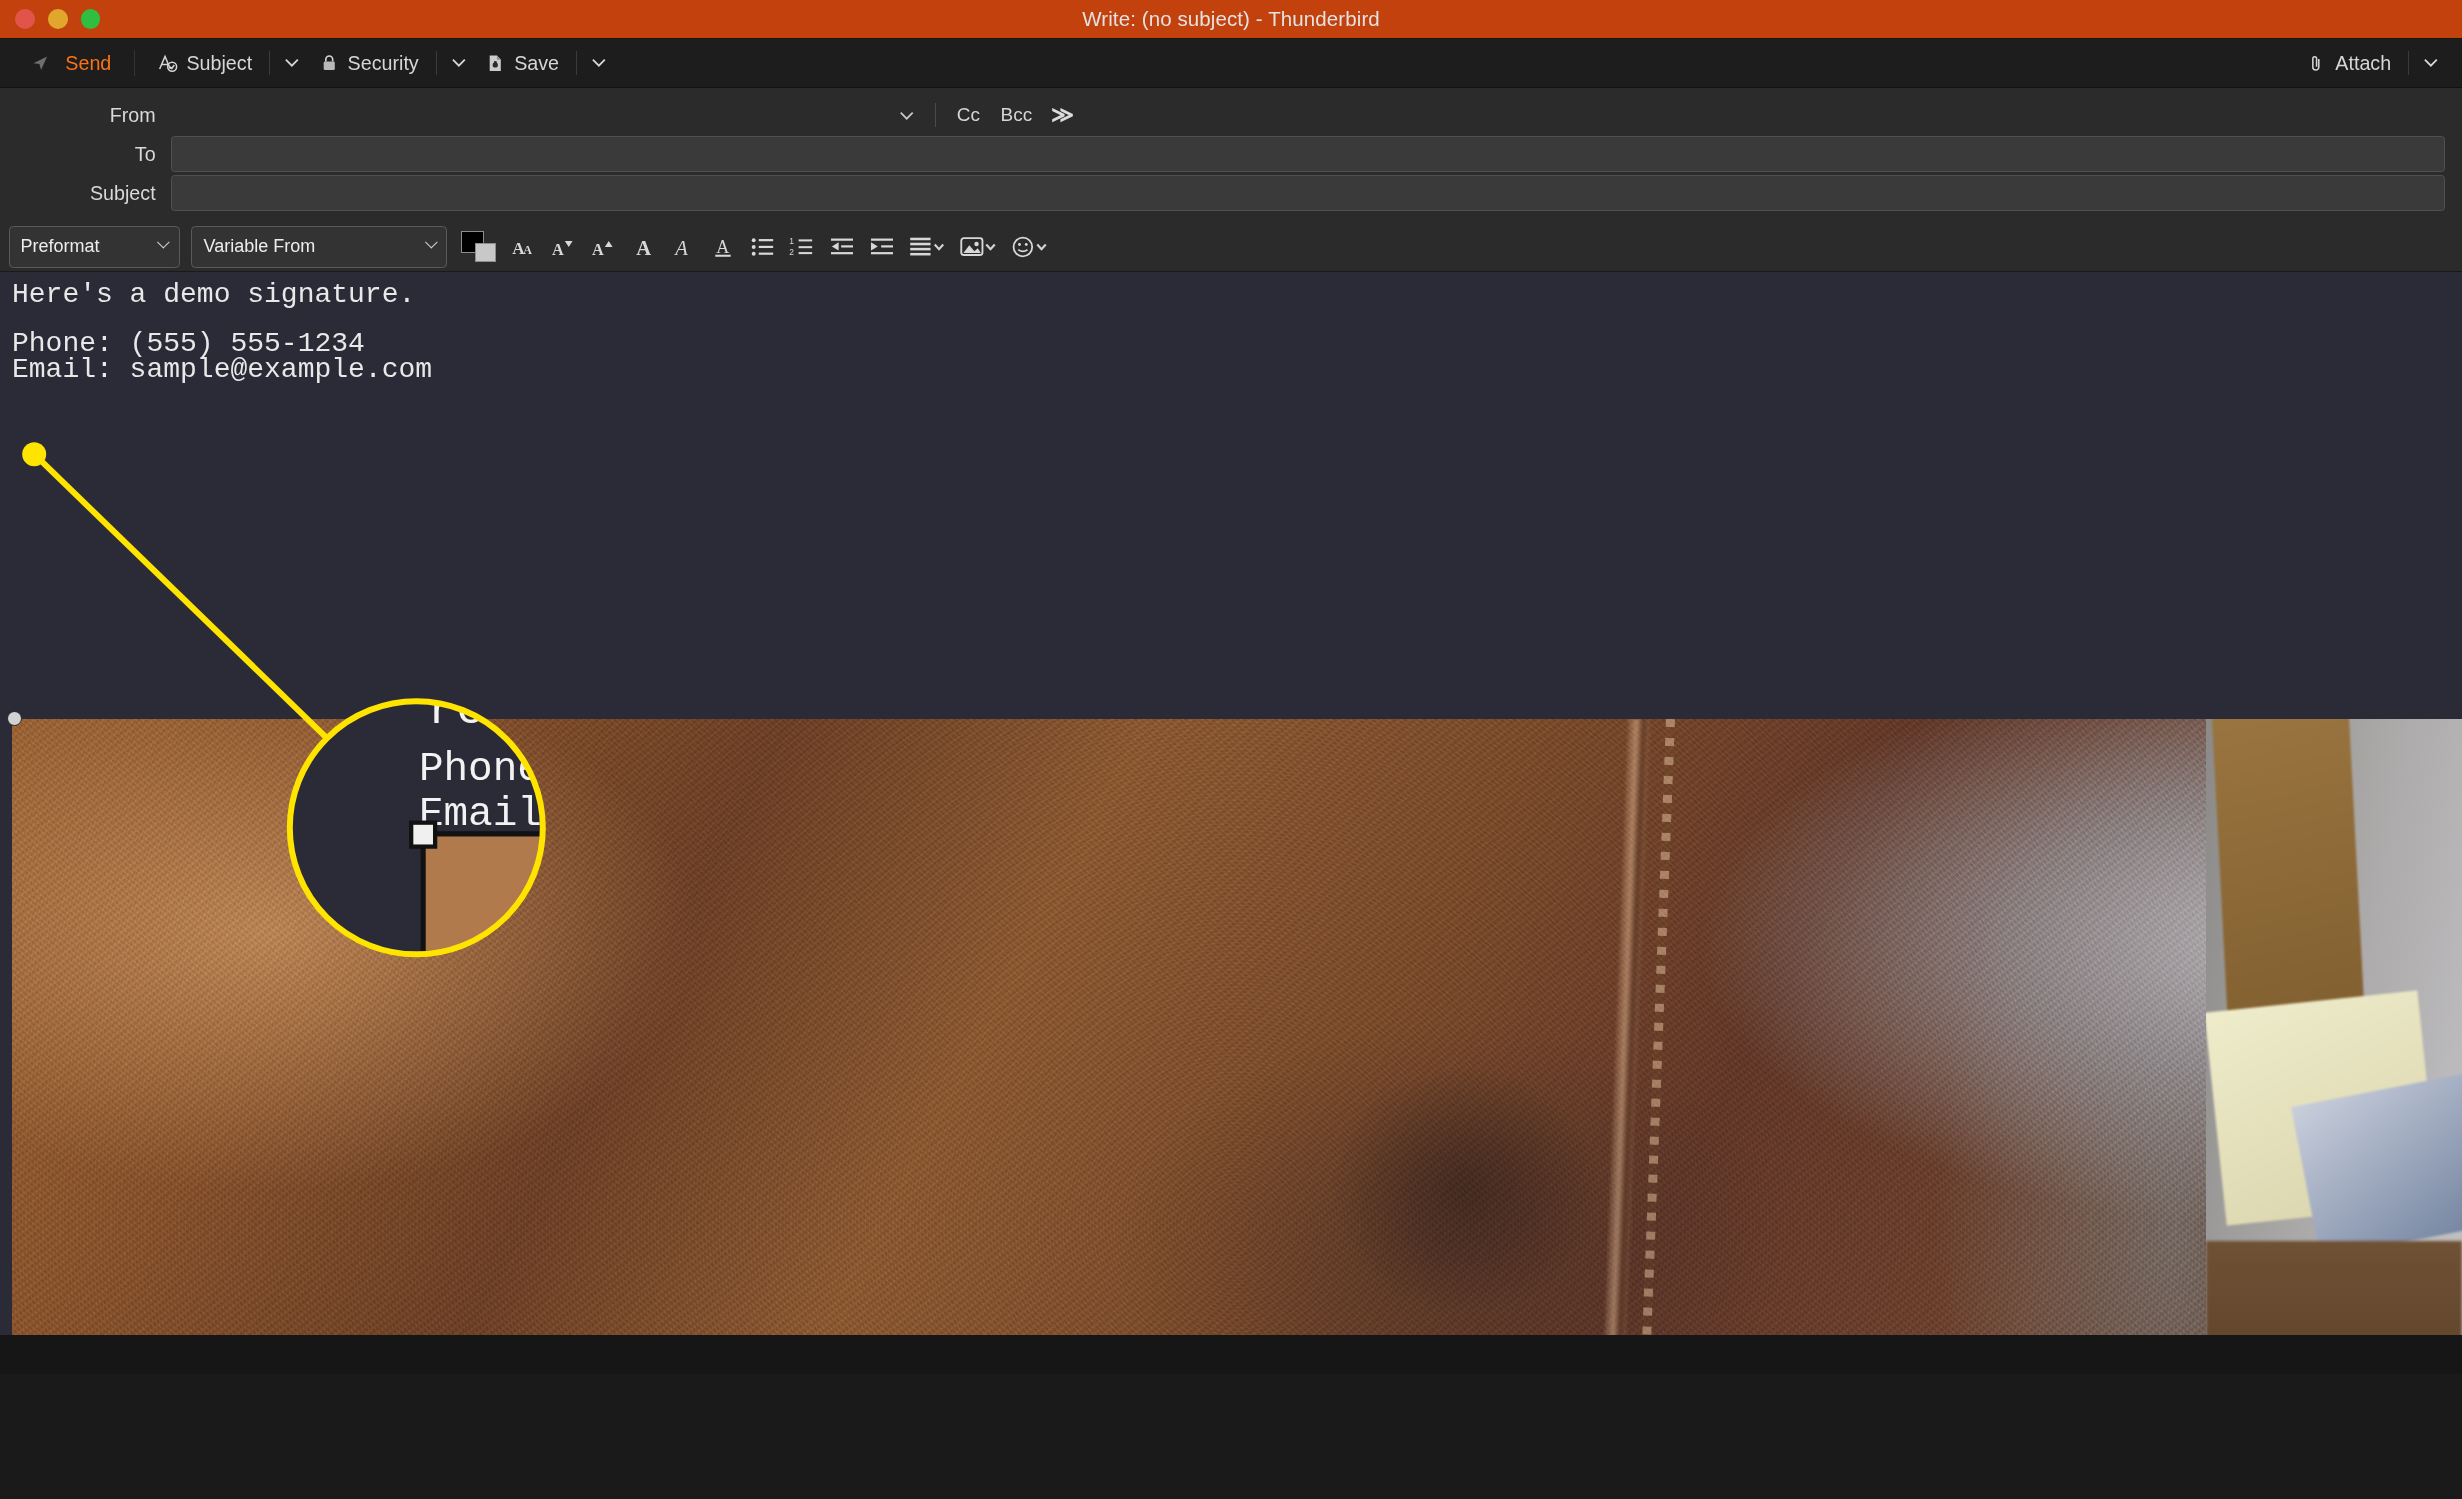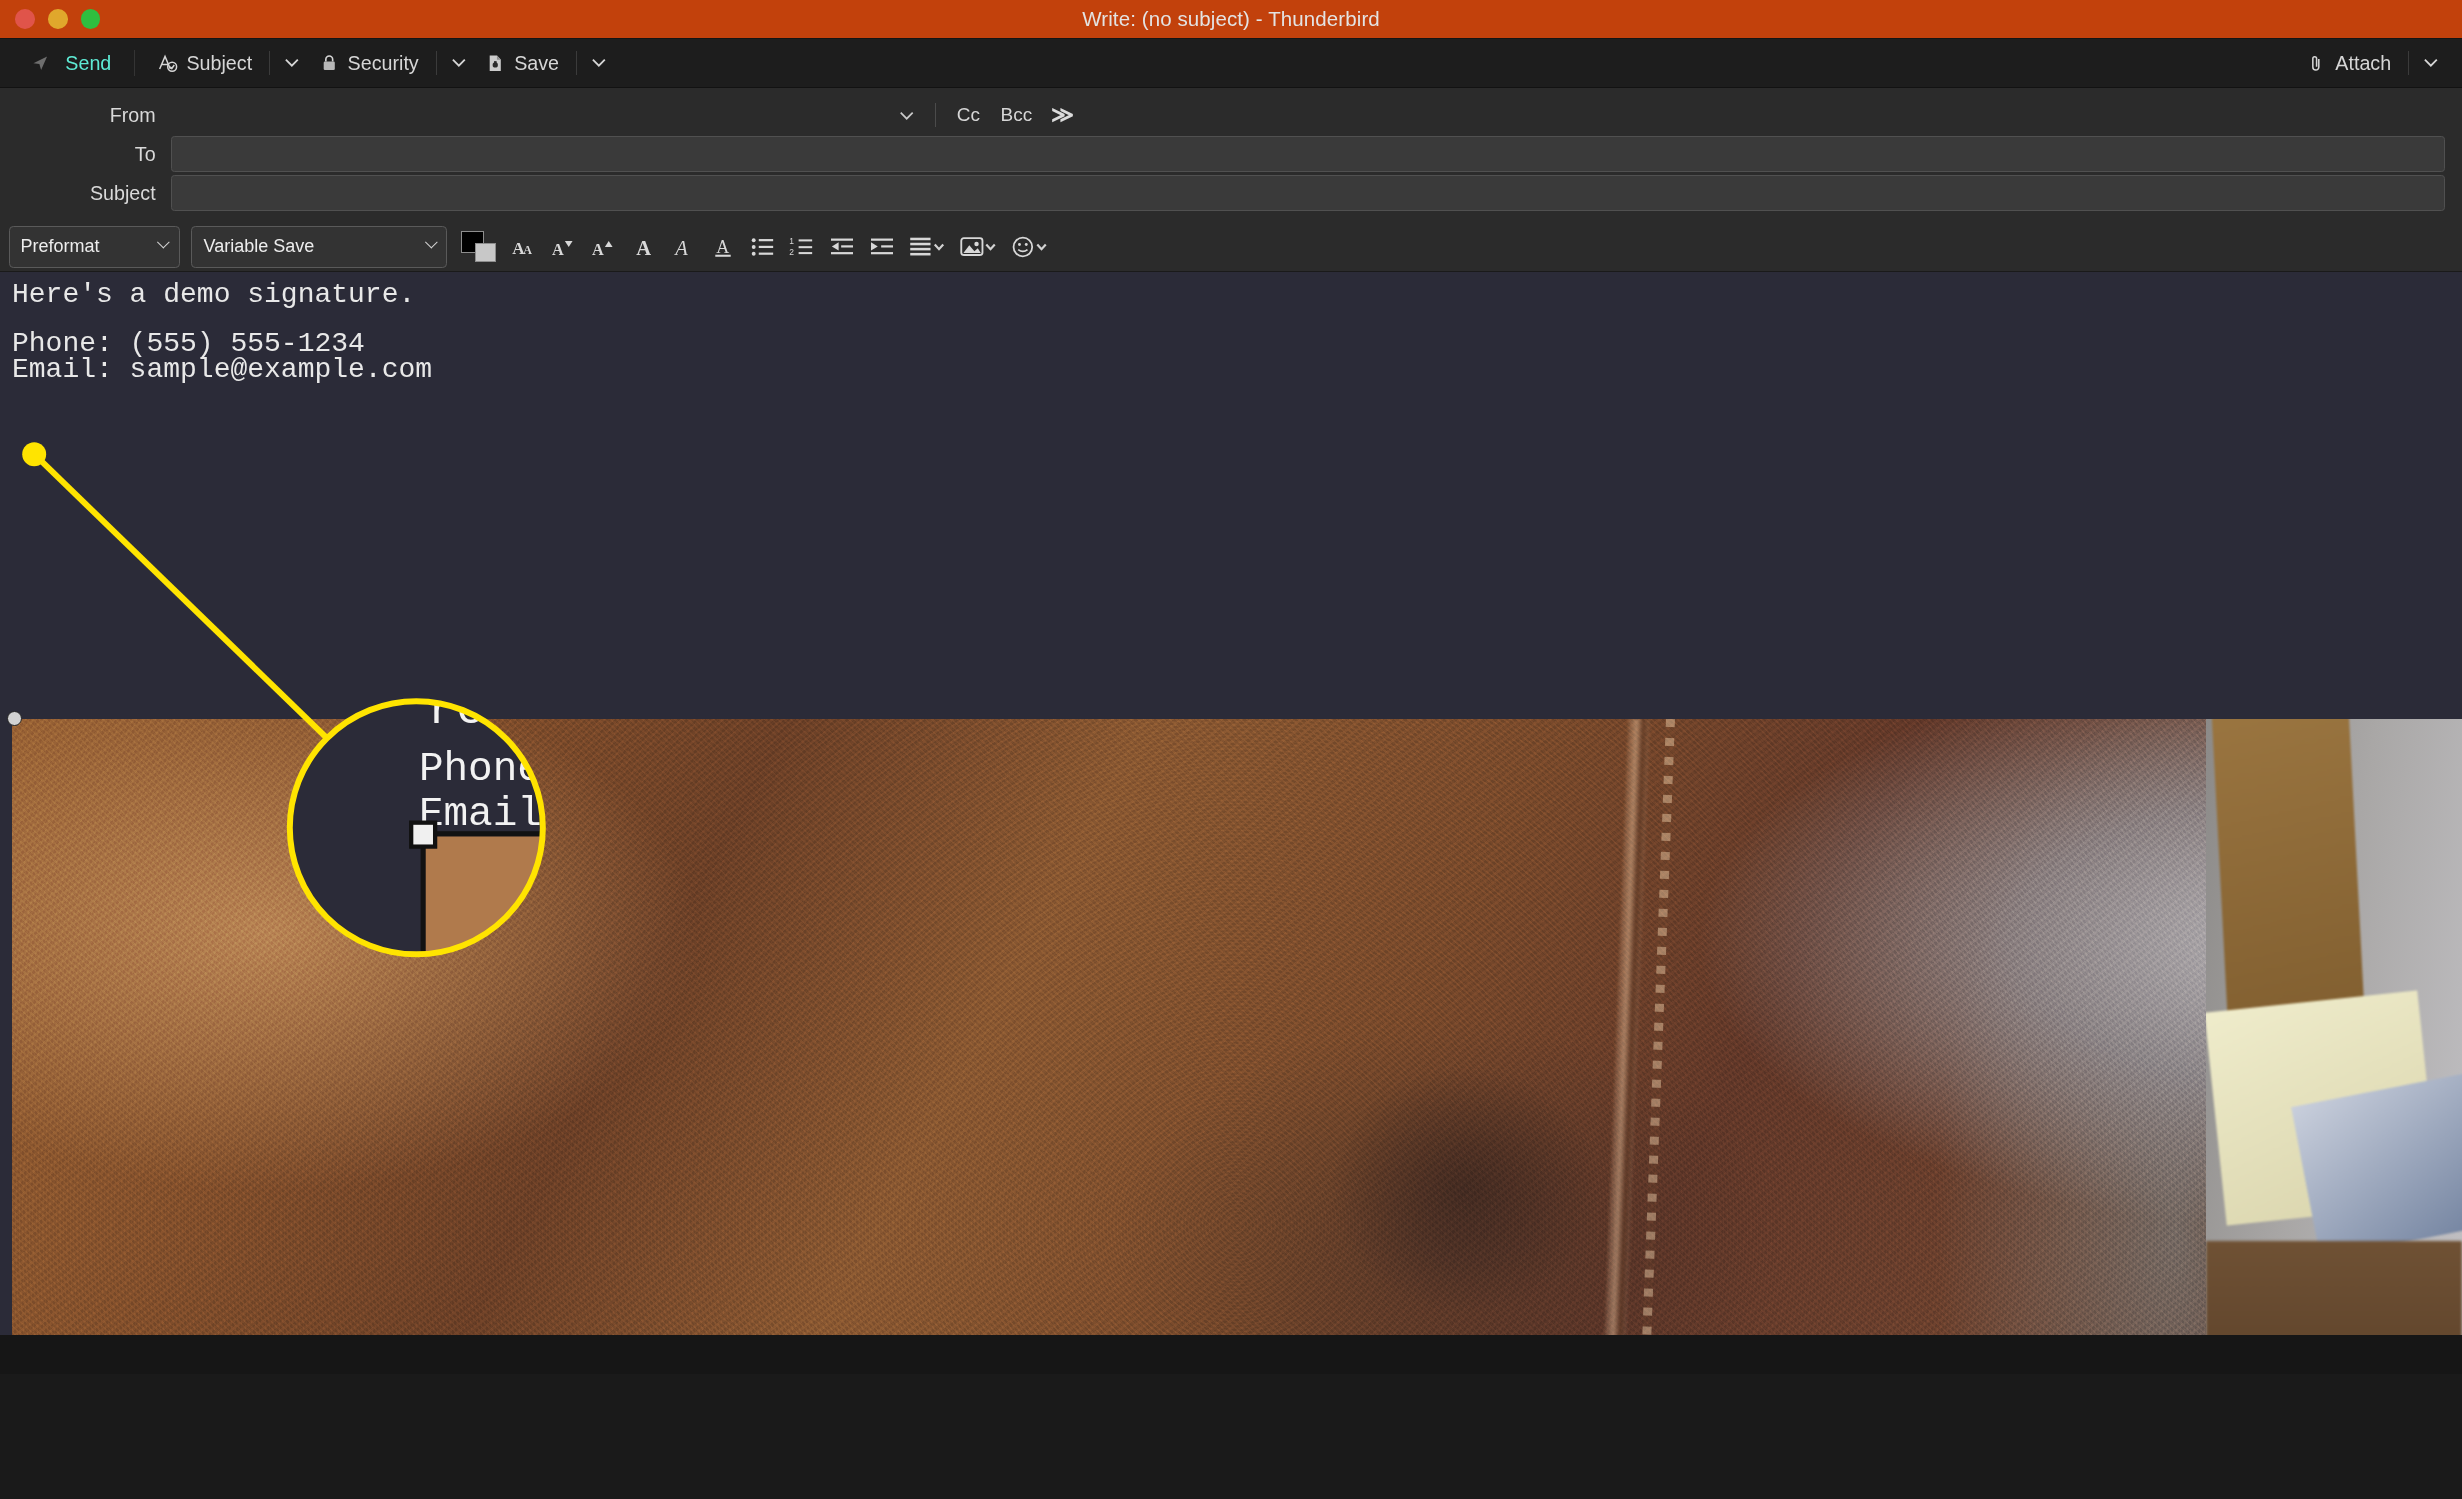--- a/index.html
+++ b/index.html
@@ -37,21 +37,21 @@
     padding: 0 15.4px 0 19px;
     border-bottom: 0.9px solid #121212;
   }
   .tb-group { display: flex; align-items: center; }
   .tb-btn {
     display: flex; align-items: center; gap: 7.7px;
     padding: 6px 10.3px; border-radius: 4.3px;
     color: #d6d6d6; font-size: 19.7px; white-space: nowrap;
     cursor: default;
   }
-  .tb-btn.disabled { color: #5eead4; gap: 14px; }
+  .tb-btn.disabled { color: #f97316; gap: 14px; }
   .tb-caret {
     padding: 6px 8.5px; border-radius: 4.3px;
     color: #d6d6d6; font-size: 14.5px; line-height: 1;
     display: flex; align-items: center;
   }
   .tb-sep {
     width: 0.9px; height: 24px; background: #3b3b3b; margin: 0 6.8px;
   }
   .tb-divider { width: 0.9px; height: 26px; background: #343434; margin: 0 12px; }
   .spacer { flex: 1; }
@@ -331,21 +331,21 @@
   </div>
 </div>
 
 <div class="formatbar">
 
   <div class="fsel w1">
     <span>Preformat</span>
   </div>
 
   <div class="fsel w2">
-    <span>Variable Save</span>
+    <span>Variable From</span>
   </div>
 
   <div class="swatch">
     <span class="sw-fg"></span>
     <span class="sw-bg"></span>
   </div>
 
   <div class="fbtn">
     <svg width="26" height="24" viewBox="0 0 30 28" fill="#d8d8d8">
       <text x="0" y="22" font-size="20" font-family="Liberation Serif, serif" font-weight="bold">A</text>

